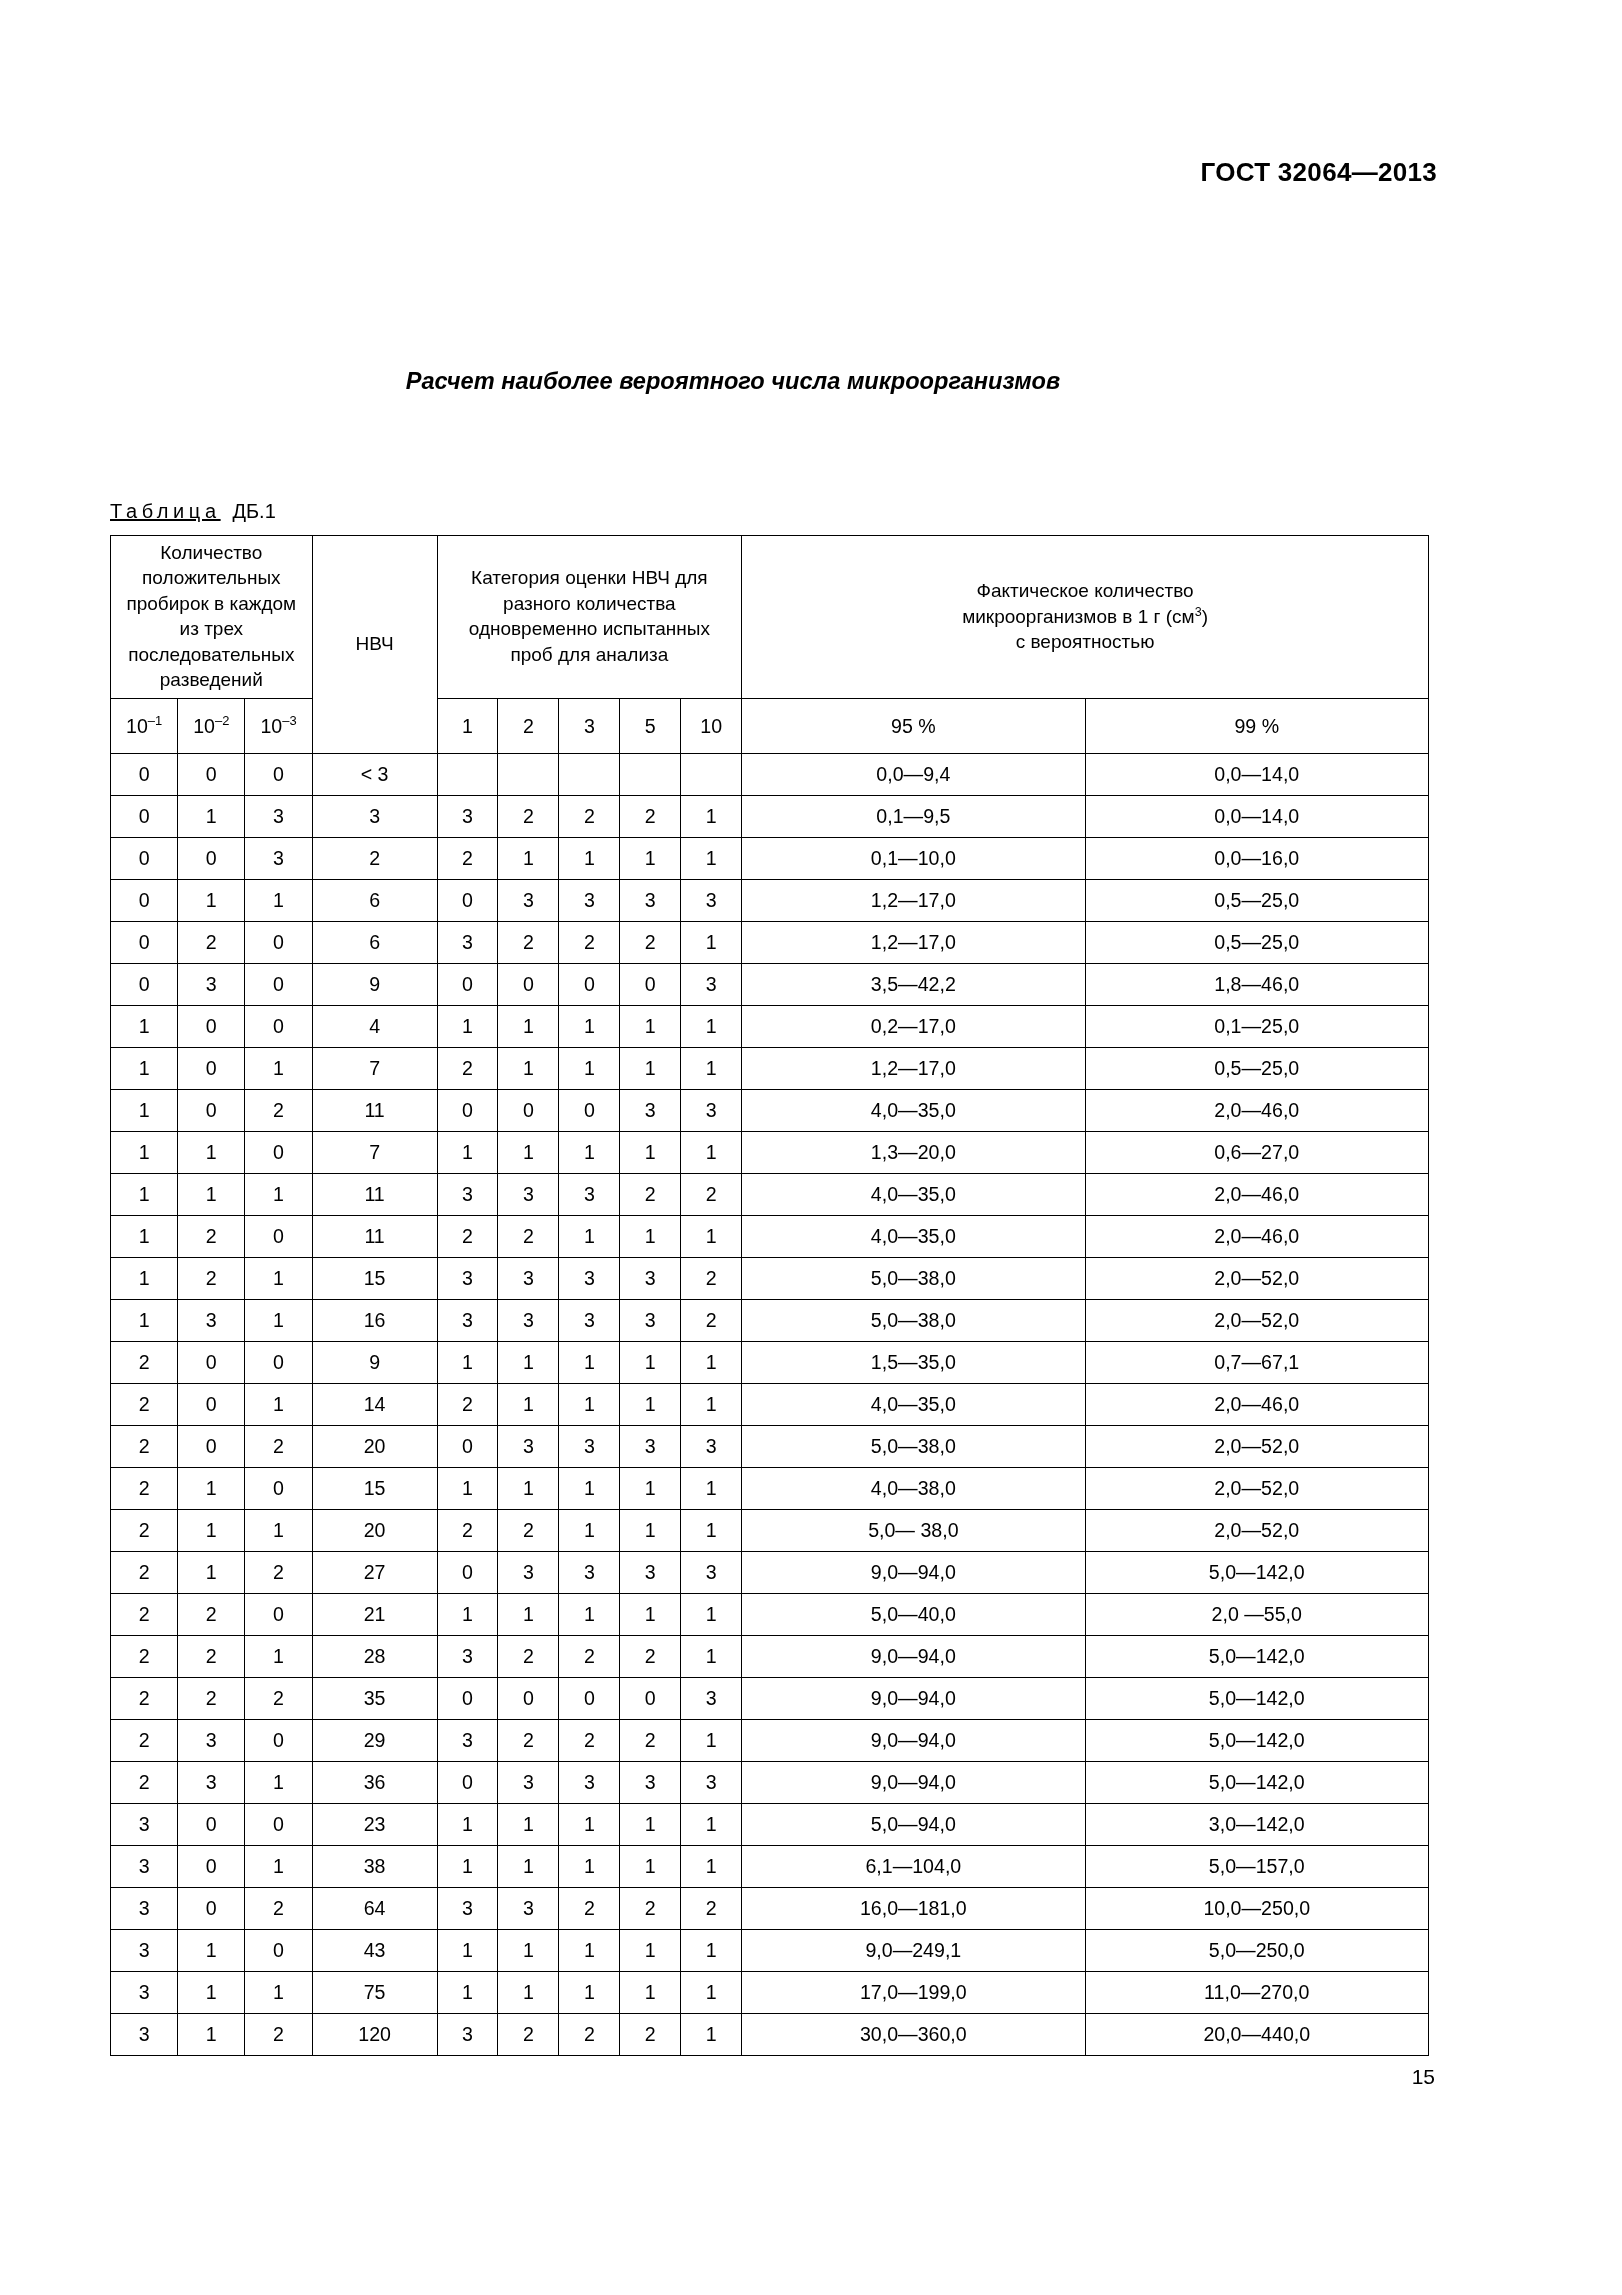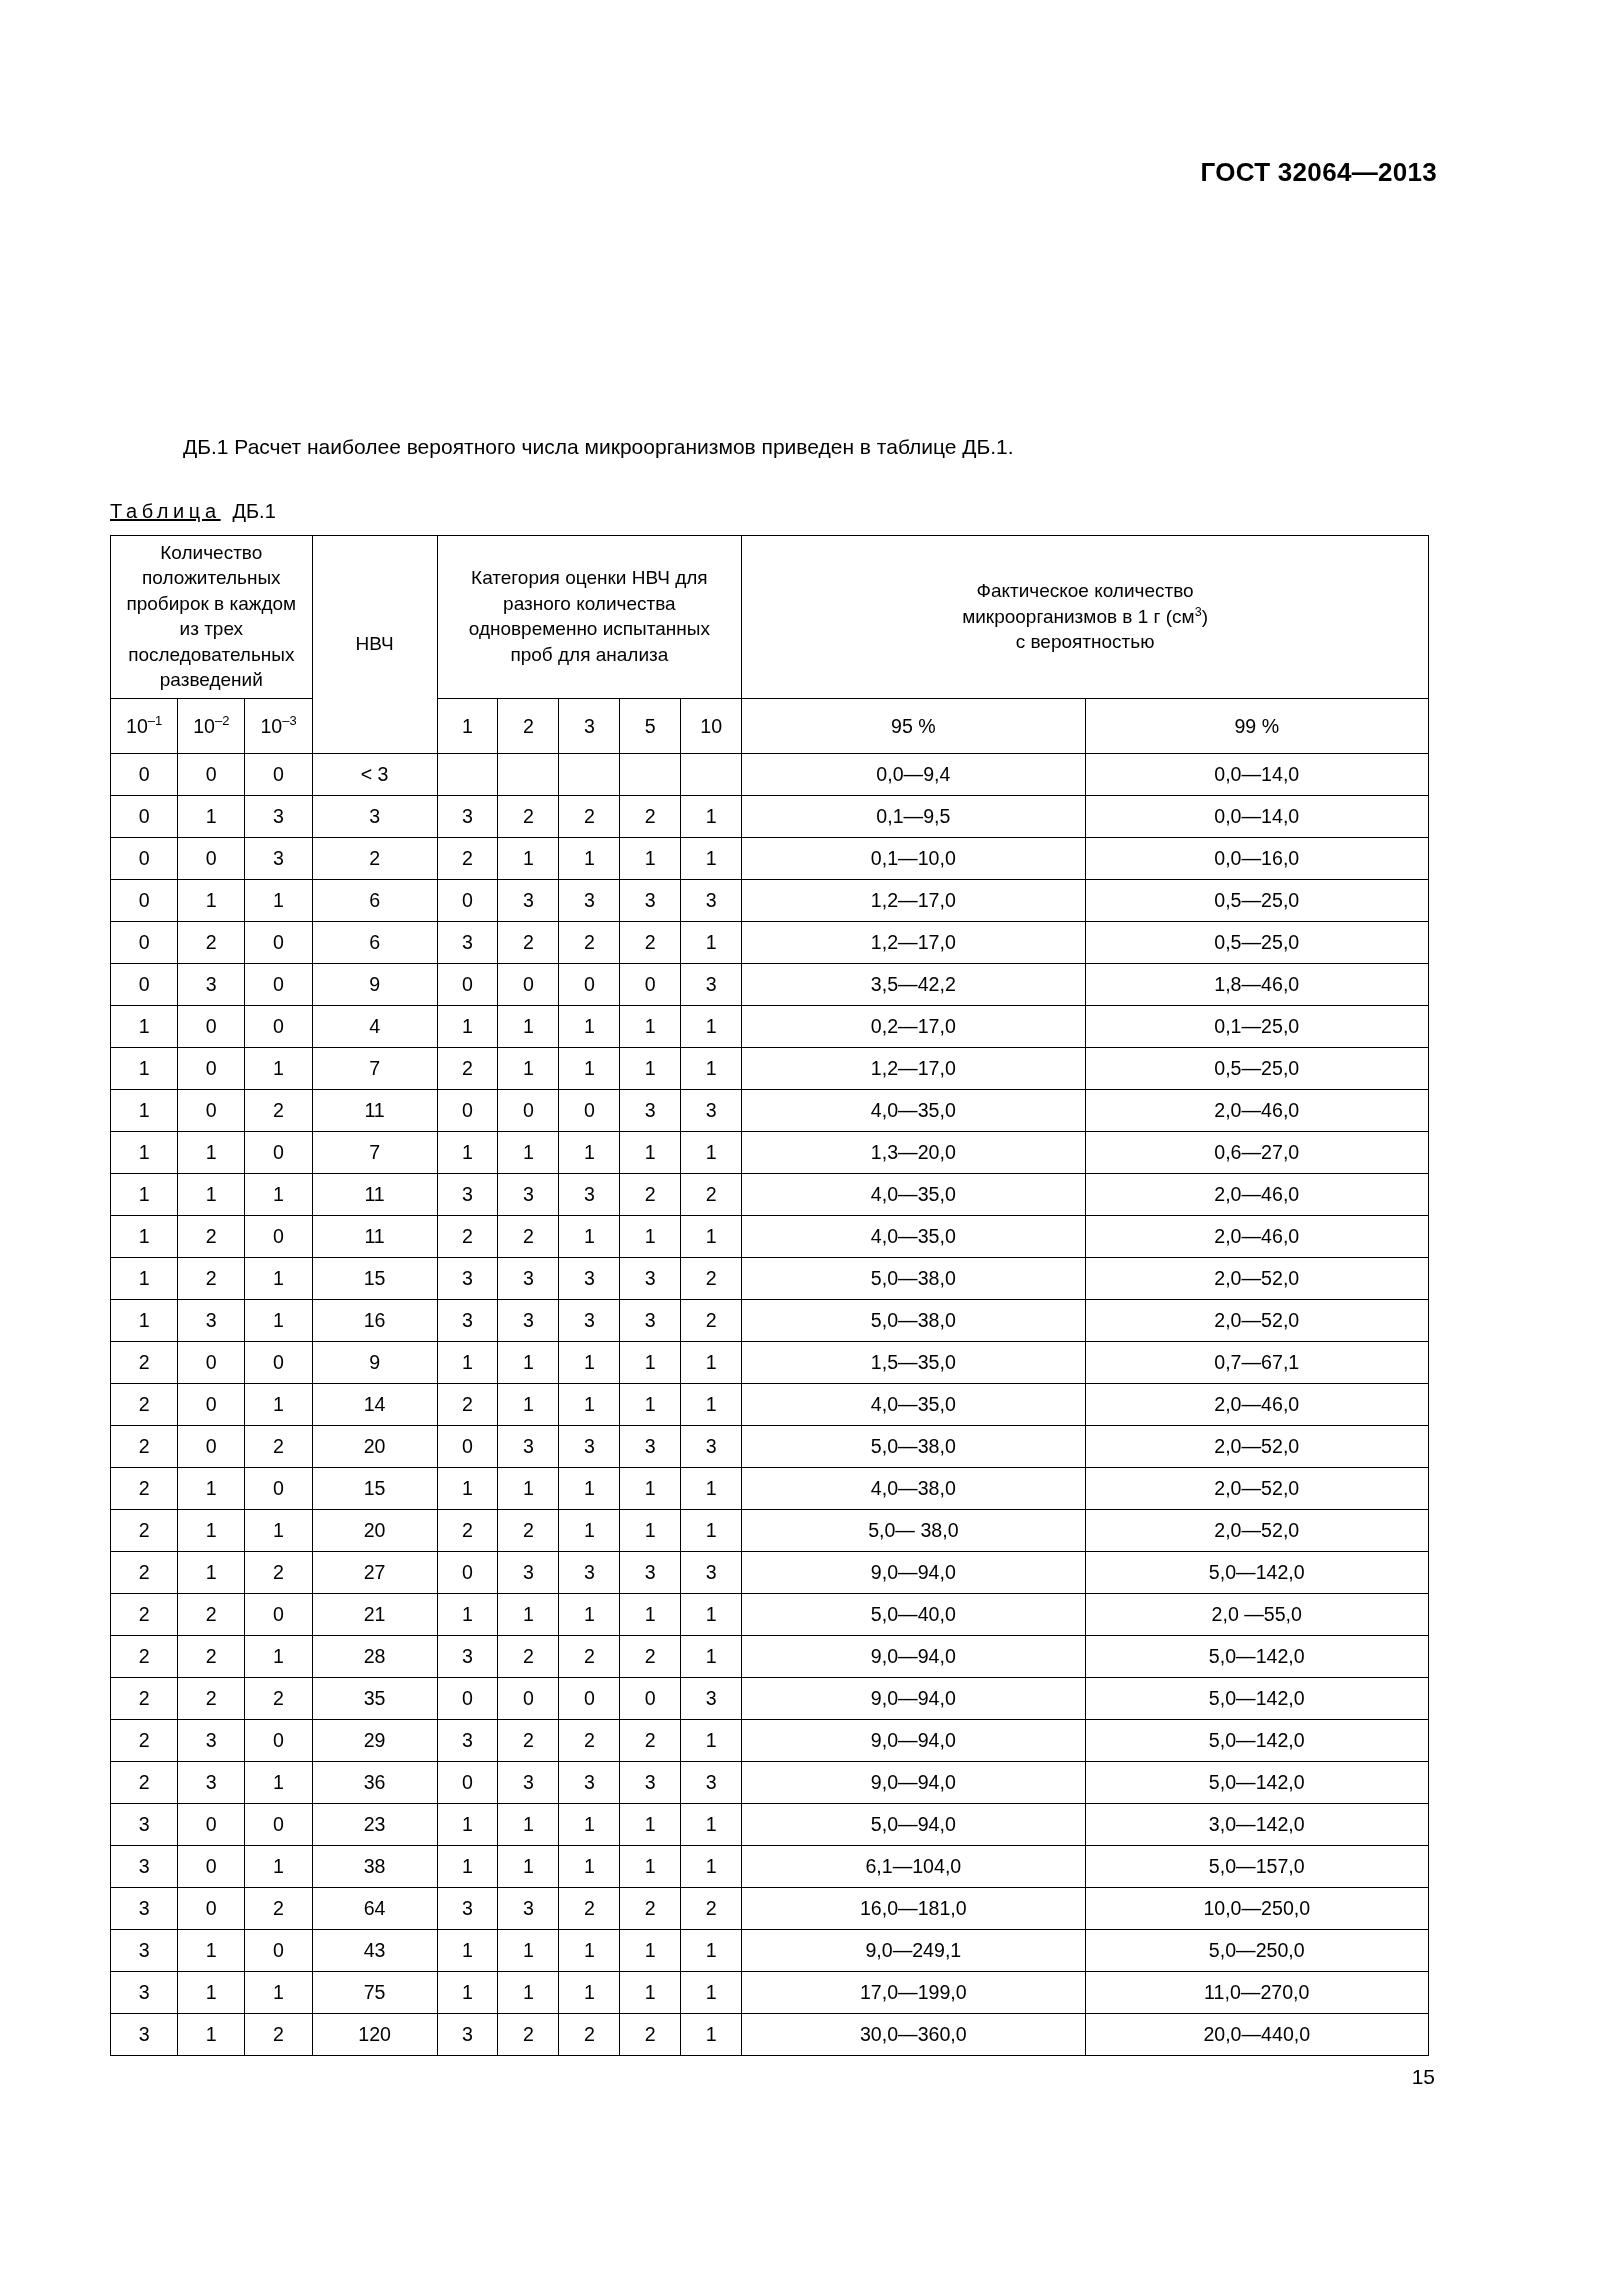--- a/index.html
+++ b/index.html
@@ -125,22 +125,24 @@
   }
 </style>
 </head>
 <body>
 
 <div class="page">
 
   <div class="doc-header">ГОСТ 32064—2013</div>
 
 
-
-  <div class="body-par">ДБ.1  Расчет наиболее вероятного числа микроорганизмов приведен в таблице ДБ.1.</div>
+  <div class="section-title">
+    <span>Расчет наиболее вероятного числа микроорганизмов</span>
+  </div>
+
 
   <div class="table-caption">
     <span class="sp">Таблица</span><span class="num">ДБ.1</span>
   </div>
 
   <table class="mpn">
     <colgroup>
       <col style="width:64px">
         <col style="width:64px">
         <col style="width:64px">

